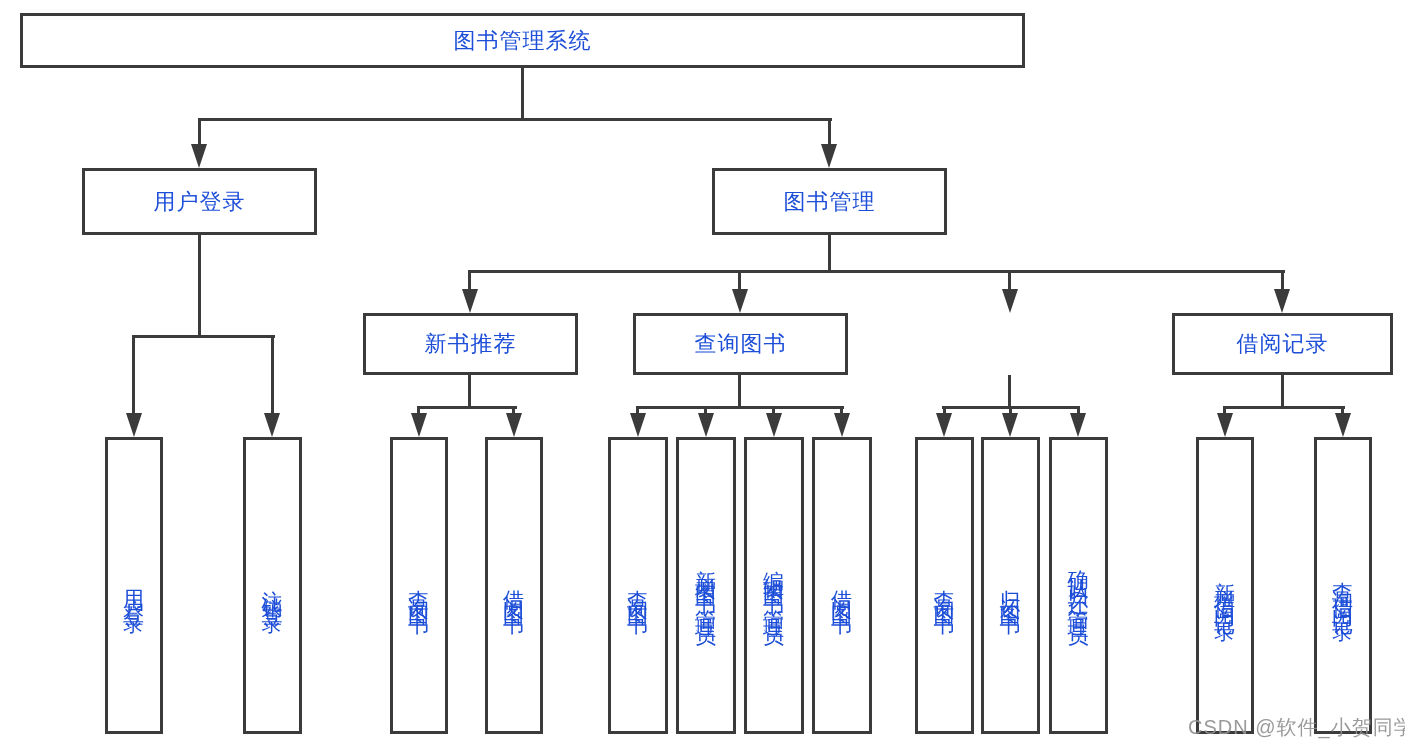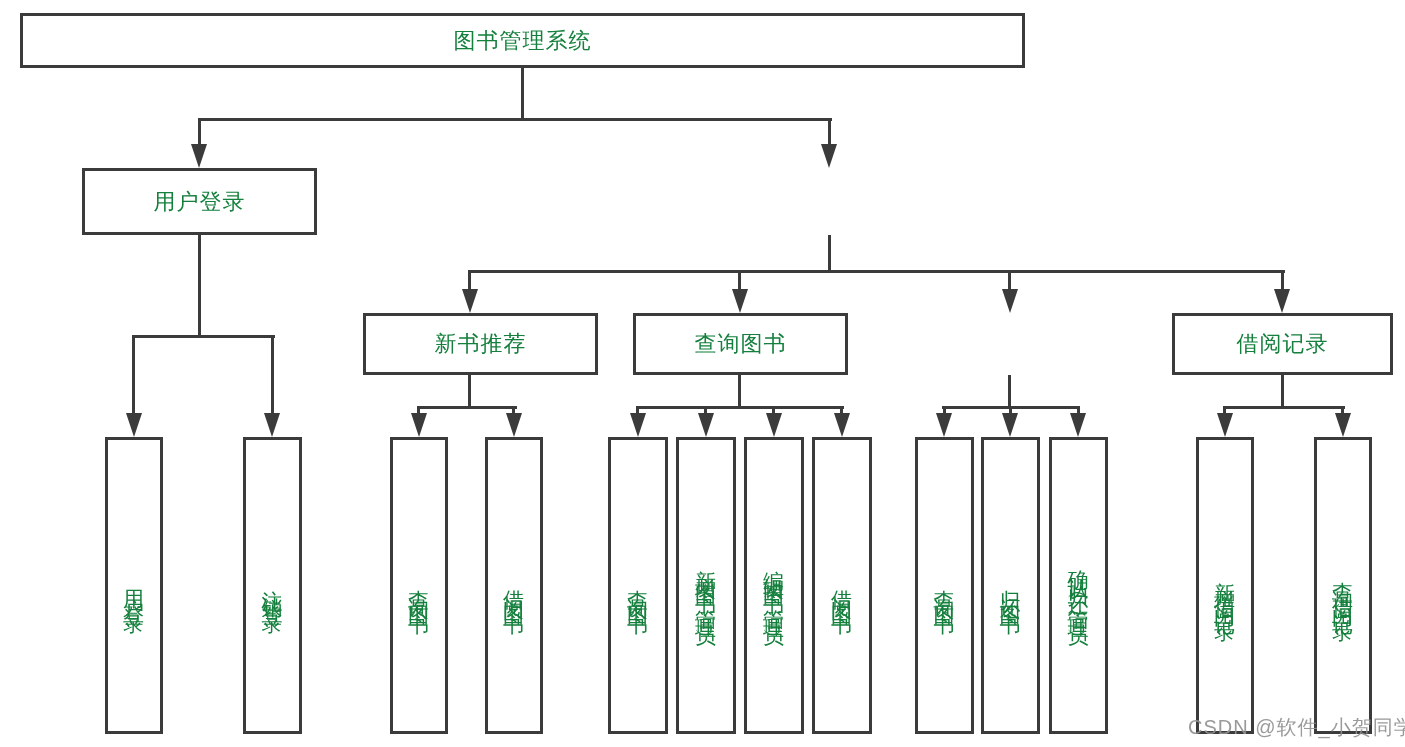--- a/index.html
+++ b/index.html
@@ -3,21 +3,21 @@
 <meta charset="utf-8">
 <style>
   html,body{margin:0;padding:0;background:#ffffff;}
   .canvas{
     position:relative;width:1405px;height:747px;background:#ffffff;overflow:hidden;
     font-family:"Liberation Sans","DejaVu Sans",sans-serif;color:#1d1d1f;
   }
   .box{
     position:absolute;box-sizing:border-box;border:3px solid #3b3b3b;background:#ffffff;
     display:flex;align-items:center;justify-content:center;
-    font-size:22px;letter-spacing:1px;color:#15803d;
+    font-size:22px;letter-spacing:1px;color:#1d4ed8;
   }
   .leaf{
     writing-mode:vertical-rl;text-orientation:mixed;
     font-size:21px;letter-spacing:8px;line-height:1;
     padding-top:6px;
   }
   .vl,.hl{position:absolute;background:#3b3b3b;}
   .arw{
     position:absolute;width:0;height:0;
     border-left:8px solid transparent;border-right:8px solid transparent;
@@ -36,40 +36,41 @@
   <div class="box" style="left:20px;top:13px;width:1005px;height:55px;">图书管理系统</div>
 
   <div class="vl" style="left:521px;top:68px;width:3px;height:51px;"></div>
   <div class="hl" style="left:198px;top:118px;width:634px;height:3px;"></div>
   <div class="vl" style="left:198px;top:118px;width:3px;height:28px;"></div>
   <div class="arw" style="left:191px;top:144px;"></div>
   <div class="vl" style="left:828px;top:118px;width:3px;height:28px;"></div>
   <div class="arw" style="left:821px;top:144px;"></div>
 
   <div class="box" style="left:82px;top:168px;width:235px;height:67px;">用户登录</div>
+  <div class="box" style="left:712px;top:168px;width:235px;height:67px;">图书管理</div>
 
   <div class="vl" style="left:198px;top:235px;width:3px;height:102px;"></div>
   <div class="hl" style="left:132px;top:335px;width:143px;height:3px;"></div>
   <div class="vl" style="left:132px;top:335px;width:3px;height:80px;"></div>
   <div class="arw" style="left:126px;top:413px;"></div>
   <div class="vl" style="left:271px;top:335px;width:3px;height:80px;"></div>
   <div class="arw" style="left:264px;top:413px;"></div>
 
   <div class="vl" style="left:828px;top:235px;width:3px;height:37px;"></div>
   <div class="hl" style="left:468px;top:270px;width:817px;height:3px;"></div>
   <div class="vl" style="left:468px;top:270px;width:3px;height:22px;"></div>
   <div class="arw" style="left:462px;top:289px;"></div>
   <div class="vl" style="left:738px;top:270px;width:3px;height:22px;"></div>
   <div class="arw" style="left:732px;top:289px;"></div>
   <div class="vl" style="left:1008px;top:270px;width:3px;height:22px;"></div>
   <div class="arw" style="left:1002px;top:289px;"></div>
   <div class="vl" style="left:1281px;top:270px;width:3px;height:22px;"></div>
   <div class="arw" style="left:1274px;top:289px;"></div>
 
-  <div class="box" style="left:363px;top:313px;width:235px;height:62px;">新书推荐</div>
+  <div class="box" style="left:363px;top:313px;width:215px;height:62px;">新书推荐</div>
   <div class="box" style="left:633px;top:313px;width:215px;height:62px;">查询图书</div>
   <div class="box" style="left:1172px;top:313px;width:221px;height:62px;">借阅记录</div>
 
   <div class="vl" style="left:468px;top:375px;width:3px;height:33px;"></div>
   <div class="hl" style="left:417px;top:406px;width:100px;height:3px;"></div>
   <div class="vl" style="left:417px;top:406px;width:3px;height:10px;"></div>
   <div class="arw" style="left:411px;top:413px;"></div>
   <div class="vl" style="left:512px;top:406px;width:3px;height:10px;"></div>
   <div class="arw" style="left:506px;top:413px;"></div>
 

